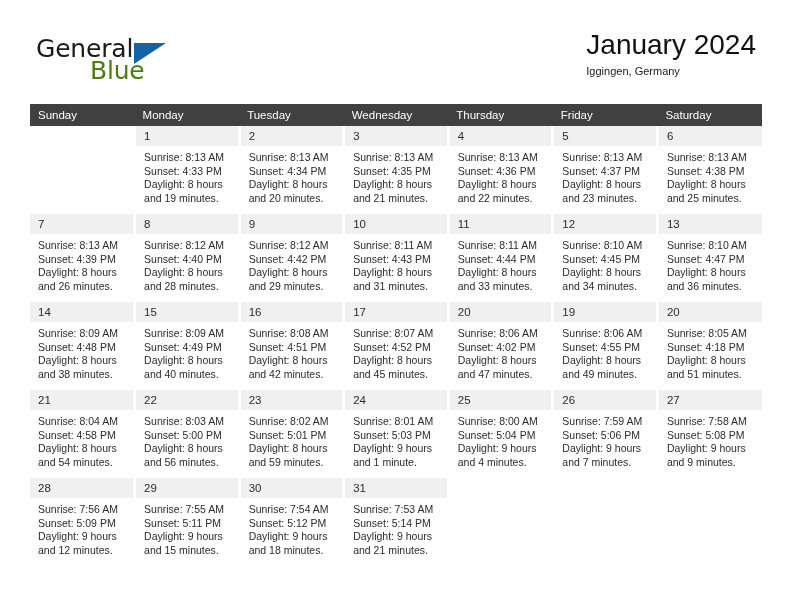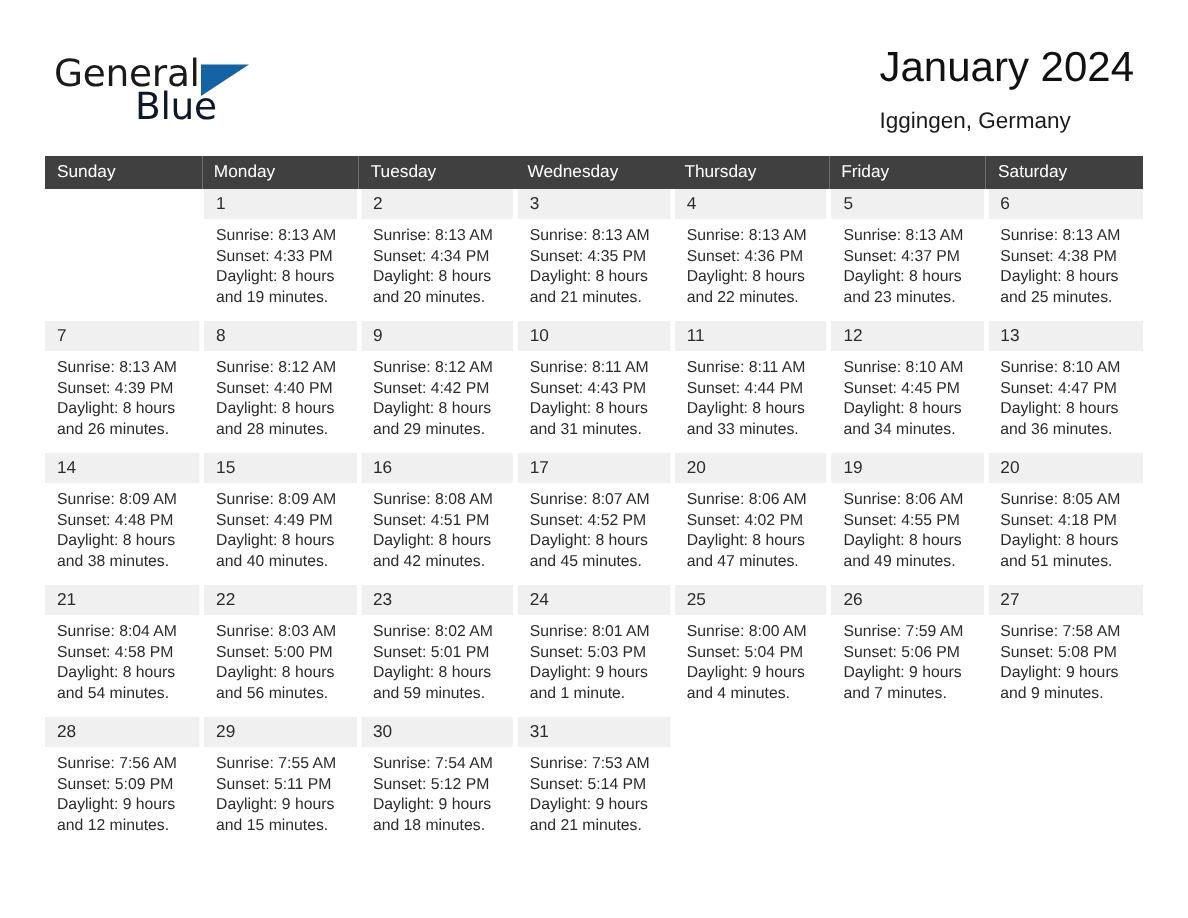--- a/index.html
+++ b/index.html
@@ -46,21 +46,21 @@
     font-family: "DejaVu Sans", sans-serif;
     font-weight: 400;
     line-height: 26px;
   }
   .brand-blue {
     position: absolute;
     left: 54px;
     top: 22px;
     font-size: 25px;
     letter-spacing: -0.2px;
-    color: #0f172a;
+    color: #4d7c0f;
     font-family: "DejaVu Sans", sans-serif;
     font-weight: 400;
     line-height: 26px;
   }
   .brand-triangle {
     position: absolute;
     left: 98px;
     top: 7px;
     width: 0;
     height: 0;
@@ -74,22 +74,22 @@
     top: 28px;
   }
   .cal-title {
     font-size: 28px;
     font-weight: 400;
     color: #111111;
     line-height: 34px;
     white-space: nowrap;
   }
   .cal-subtitle {
-    margin-top: 10px;
-    font-size: 15px;
+    margin-top: 0;
+    font-size: 11px;
     font-weight: 400;
     color: #1a1a1a;
     line-height: 18px;
     white-space: nowrap;
   }
 
   
   .cal-wrap {
     position: absolute;
     left: 30px;

